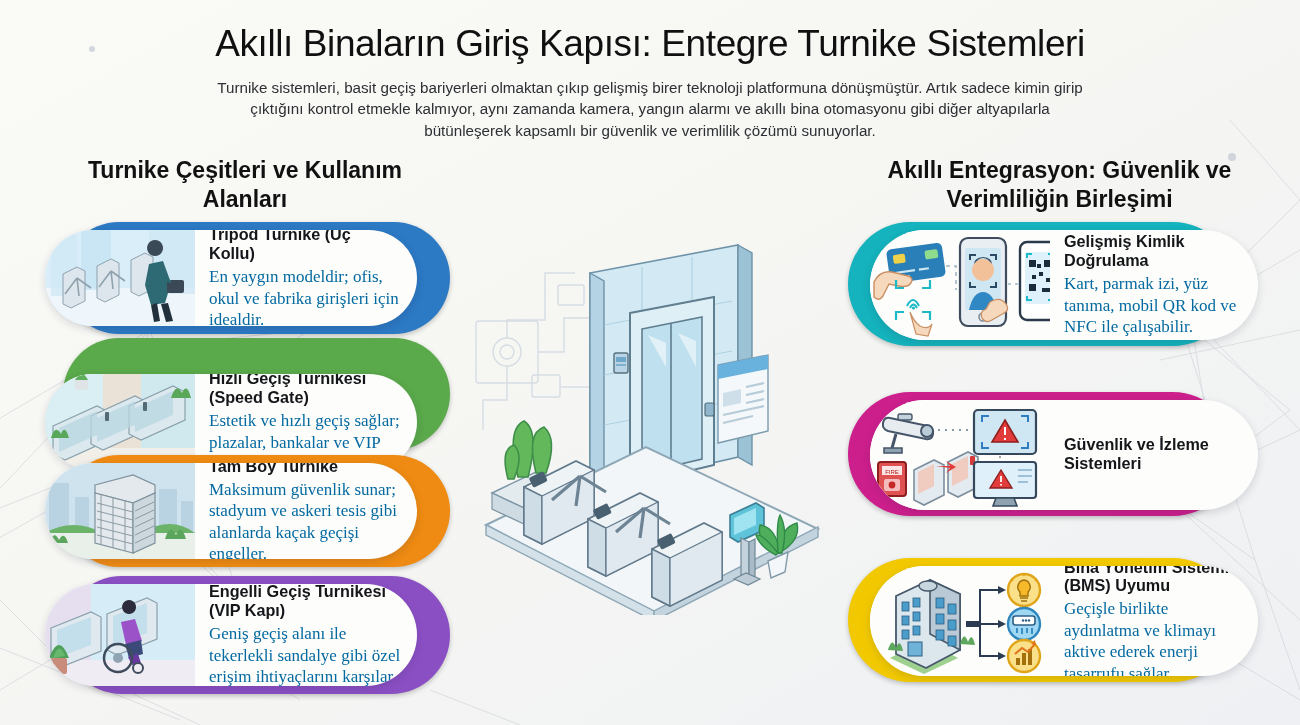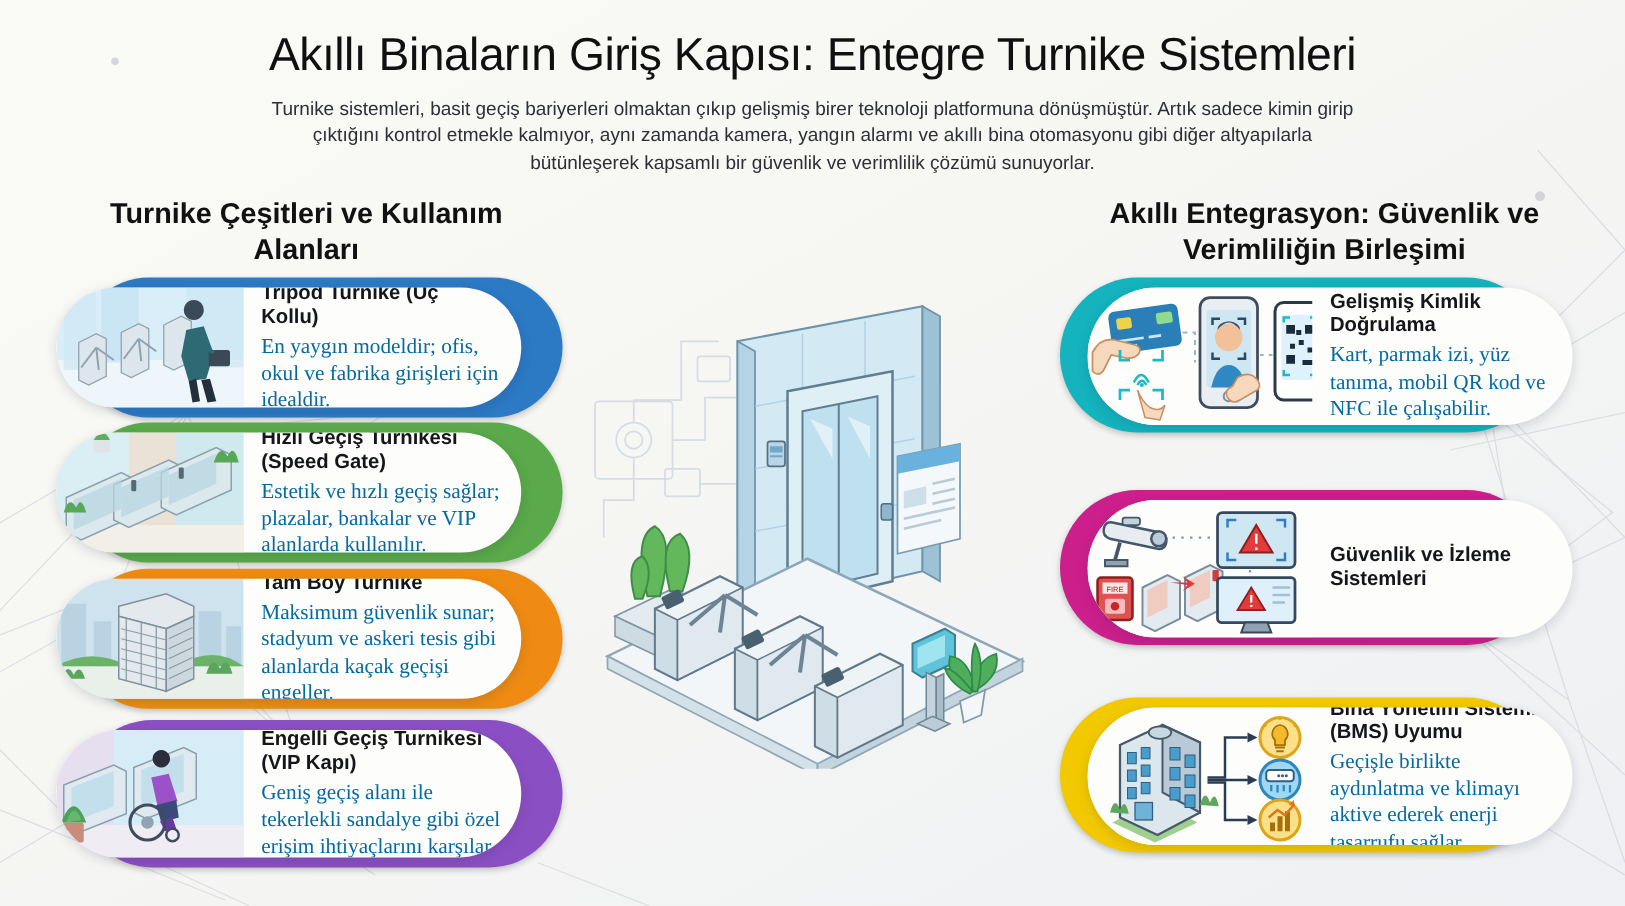--- a/index.html
+++ b/index.html
@@ -152,21 +152,21 @@
       </div>
       <div class="txt">
         <div class="c-title">Tripod Turnike (Üç Kollu)</div>
         <div class="c-desc">En yaygın modeldir; ofis, okul ve fabrika girişleri için idealdir.</div>
       </div>
     </div>
   </div>
 
   <div class="card left" id="lc1" style="top:338px;height:112px;">
     <div class="ring" id="lr1" style="height: 112px; background: rgb(90, 169, 74);"></div>
-    <div class="pill" style="width:372px;height:96px;">
+    <div class="pill" style="width:372px;height:96px;margin-top:28px;">
       <div class="thumb">
         <svg class="hero-svg" viewBox="0 0 150 96" preserveAspectRatio="xMidYMid slice">
           <rect width="150" height="96" fill="#eae2d6"></rect>
           <rect x="0" y="0" width="58" height="96" fill="#d9eff4"></rect>
           <rect x="96" y="0" width="54" height="96" fill="#cfe9ef"></rect>
           <rect y="74" width="150" height="22" fill="#f2efe9"></rect>
           <g fill="#dbe9ee" stroke="#8aa0ab" stroke-width="1.2">
             <path d="M8 52 l44 -20 l12 6 l0 28 l-44 20 l-12 -6 z"></path>
             <path d="M46 42 l44 -20 l12 6 l0 28 l-44 20 l-12 -6 z"></path>
             <path d="M84 32 l44 -20 l12 6 l0 28 l-44 20 l-12 -6 z"></path>

